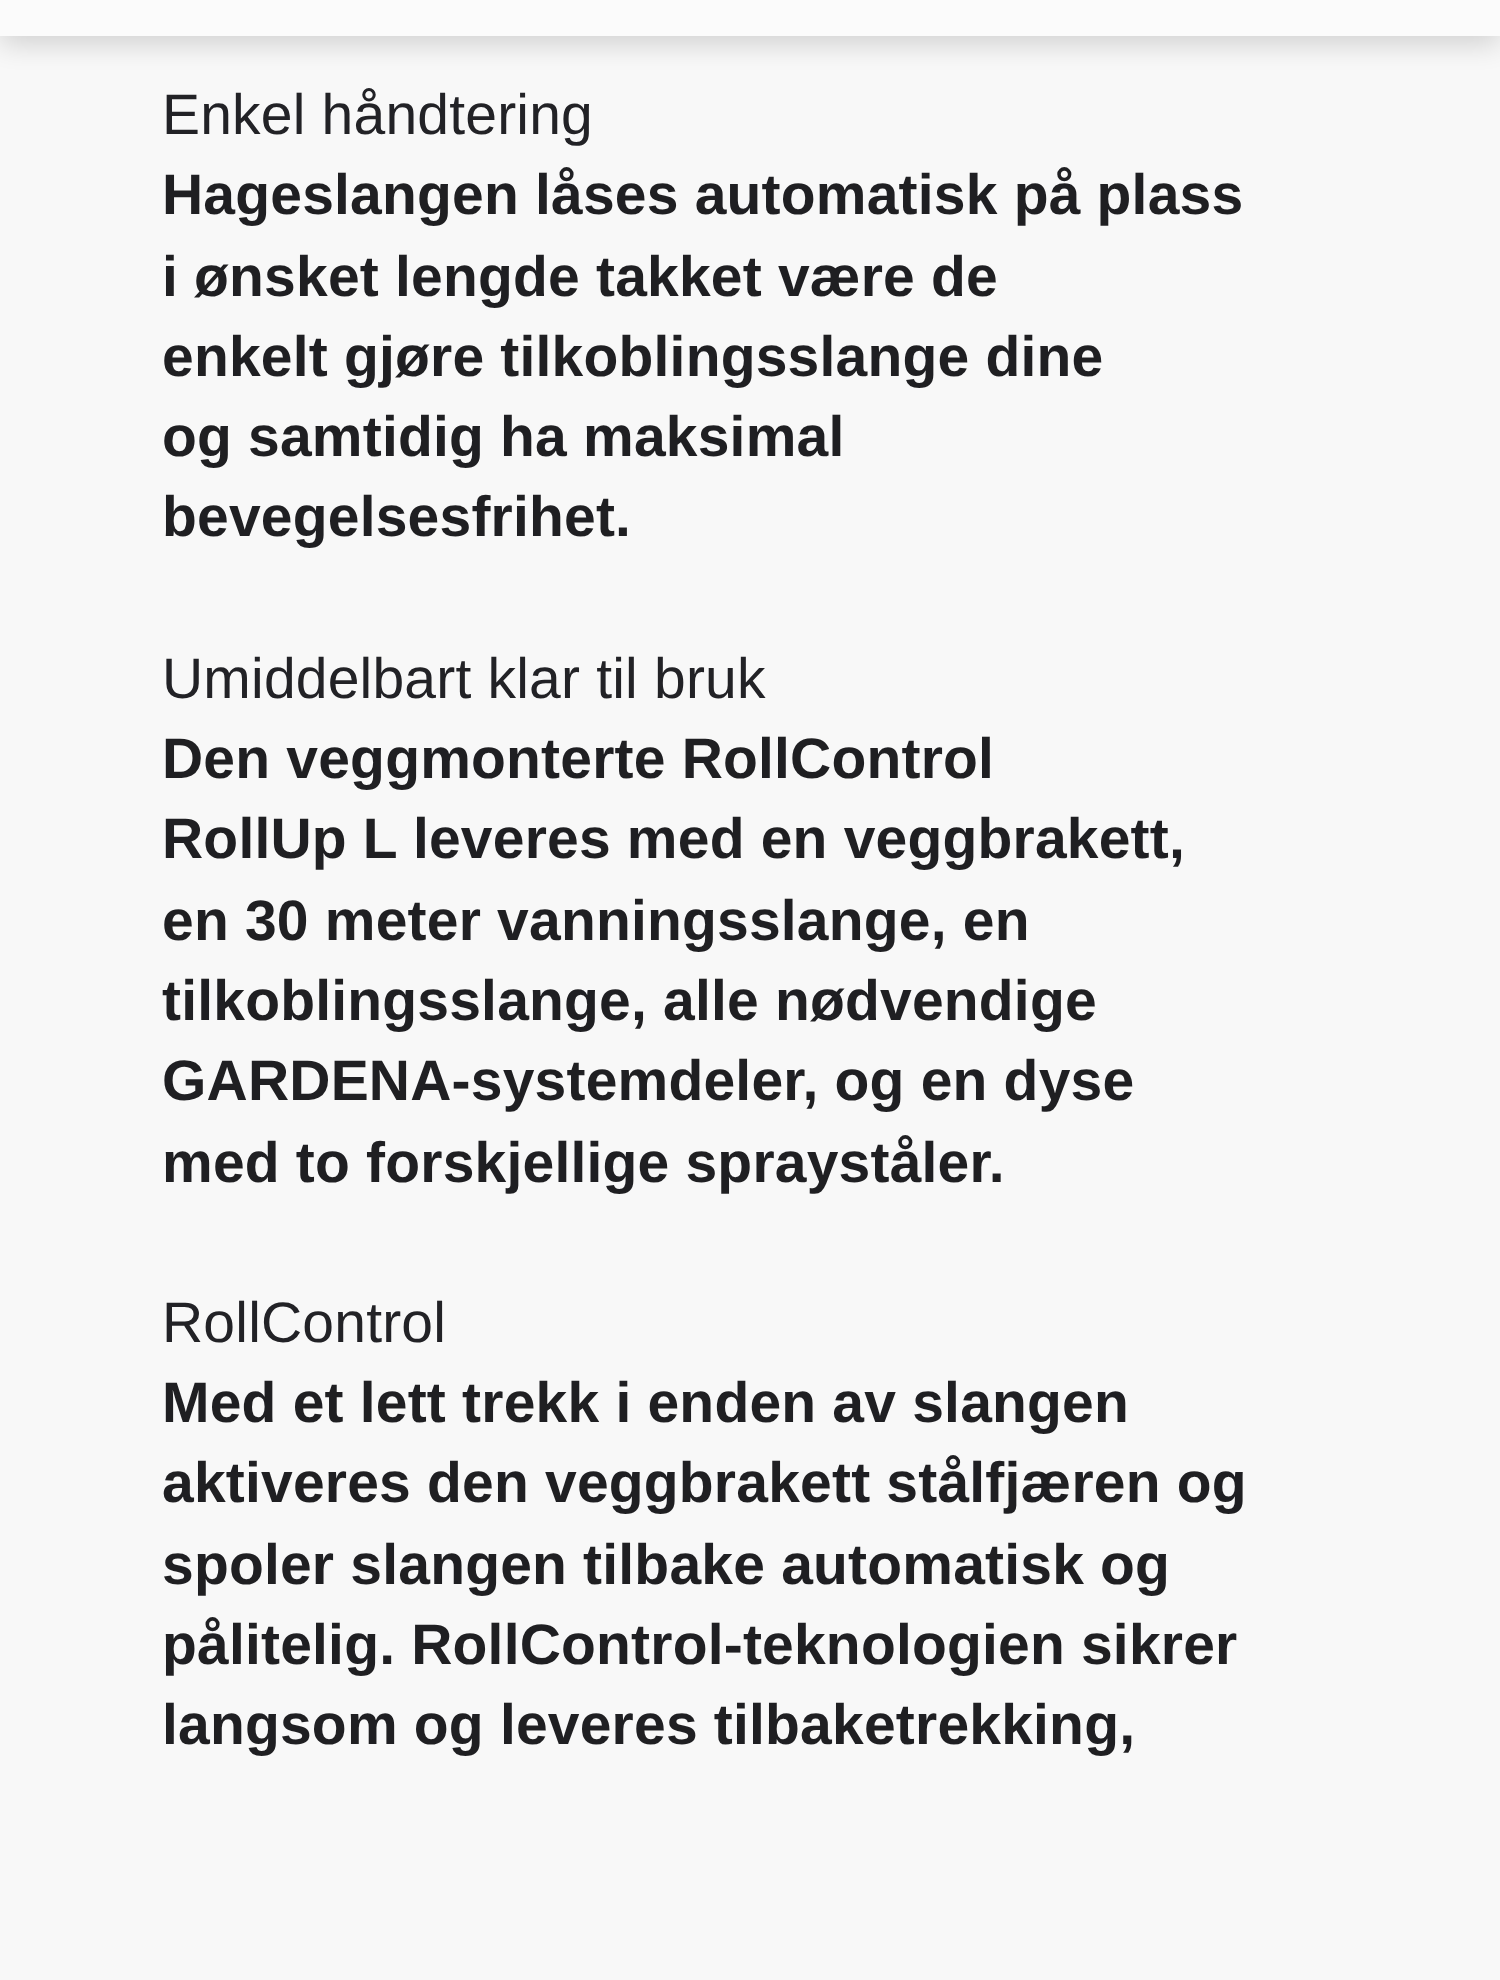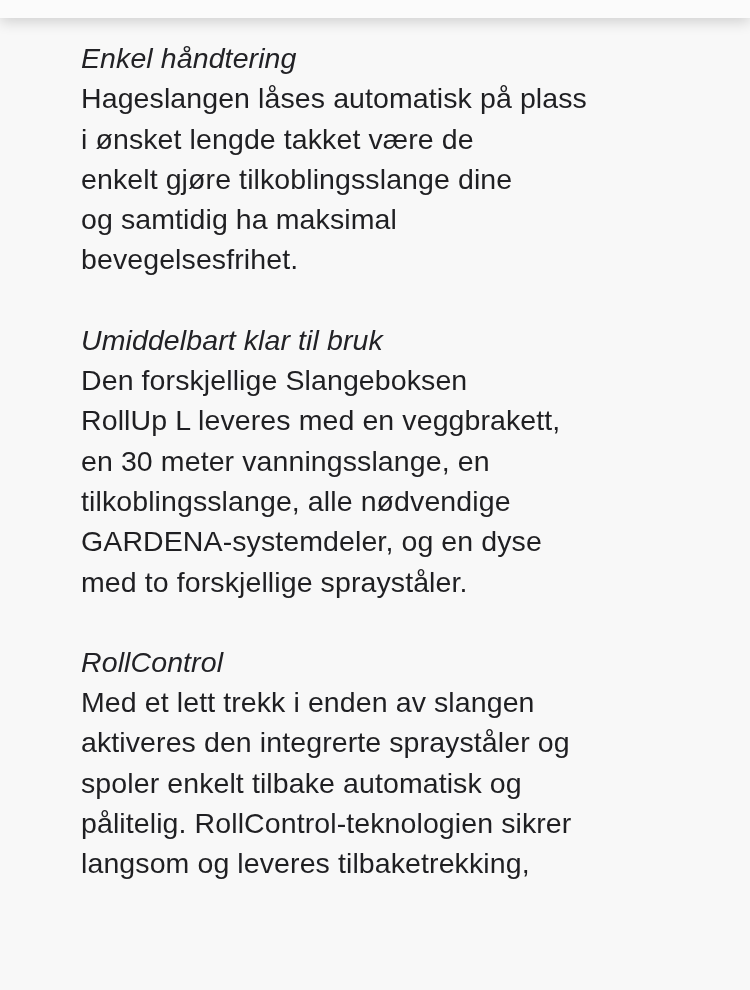--- a/index.html
+++ b/index.html
@@ -34,28 +34,28 @@
     .section {
       margin: 0 0 40px 0;
     }
     .section-title {
       font-size: 28.5px;
       line-height: 40.3px;
       font-weight: 400;
       margin: 0;
       color: #222226;
       letter-spacing: 0.1px;
-      font-style: italic;
     }
     .section-body {
       font-size: 28.5px;
       line-height: 40.3px;
       margin: 0;
       color: #1f1f22;
       letter-spacing: 0.1px;
+      font-weight: bold;
     }
     .line { display: block; white-space: nowrap; }
   </style>
 </head>
 <body>
 
 <div class="topbar"></div>
 
 <div class="content">
 
@@ -66,33 +66,33 @@
       <span class="line">i ønsket lengde takket være de</span>
       <span class="line">enkelt gjøre tilkoblingsslange dine</span>
       <span class="line">og samtidig ha maksimal</span>
       <span class="line">bevegelsesfrihet.</span>
     </p>
   </div>
 
   <div class="section">
     <h2 class="section-title">Umiddelbart klar til bruk</h2>
     <p class="section-body">
-      <span class="line">Den forskjellige Slangeboksen</span>
+      <span class="line">Den veggmonterte RollControl</span>
       <span class="line">RollUp L leveres med en veggbrakett,</span>
       <span class="line">en 30 meter vanningsslange, en</span>
       <span class="line">tilkoblingsslange, alle nødvendige</span>
       <span class="line">GARDENA-systemdeler, og en dyse</span>
       <span class="line">med to forskjellige sprayståler.</span>
     </p>
   </div>
 
   <div class="section">
     <h2 class="section-title">RollControl</h2>
     <p class="section-body">
       <span class="line">Med et lett trekk i enden av slangen</span>
-      <span class="line">aktiveres den integrerte sprayståler og</span>
-      <span class="line">spoler enkelt tilbake automatisk og</span>
+      <span class="line">aktiveres den veggbrakett stålfjæren og</span>
+      <span class="line">spoler slangen tilbake automatisk og</span>
       <span class="line">pålitelig. RollControl-teknologien sikrer</span>
       <span class="line">langsom og leveres tilbaketrekking,</span>
     </p>
   </div>
 
 </div>
 
 </body></html>

